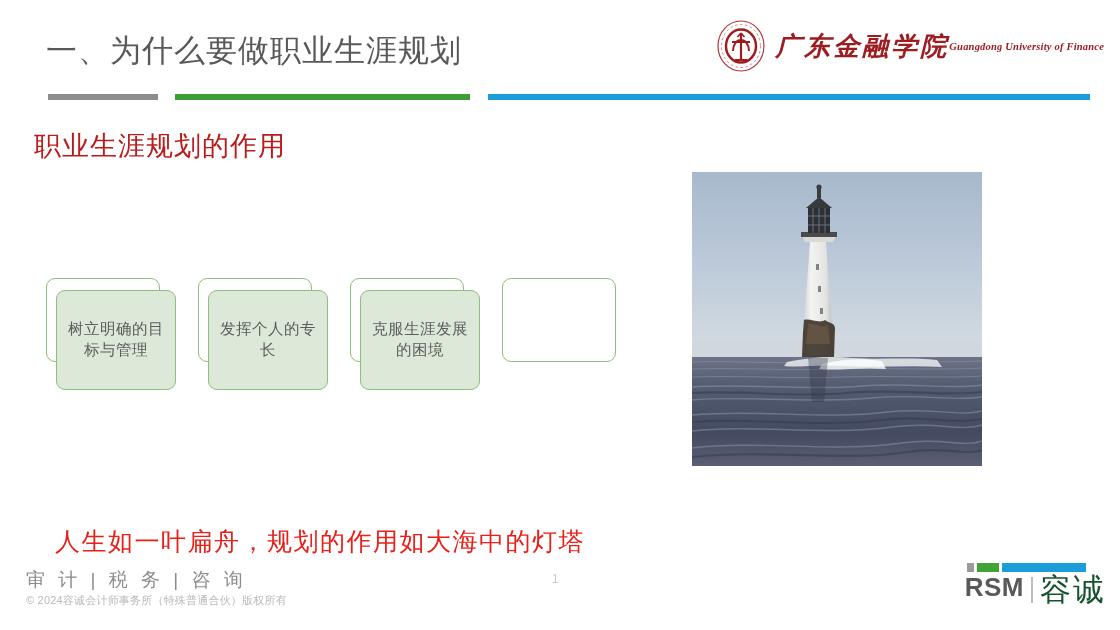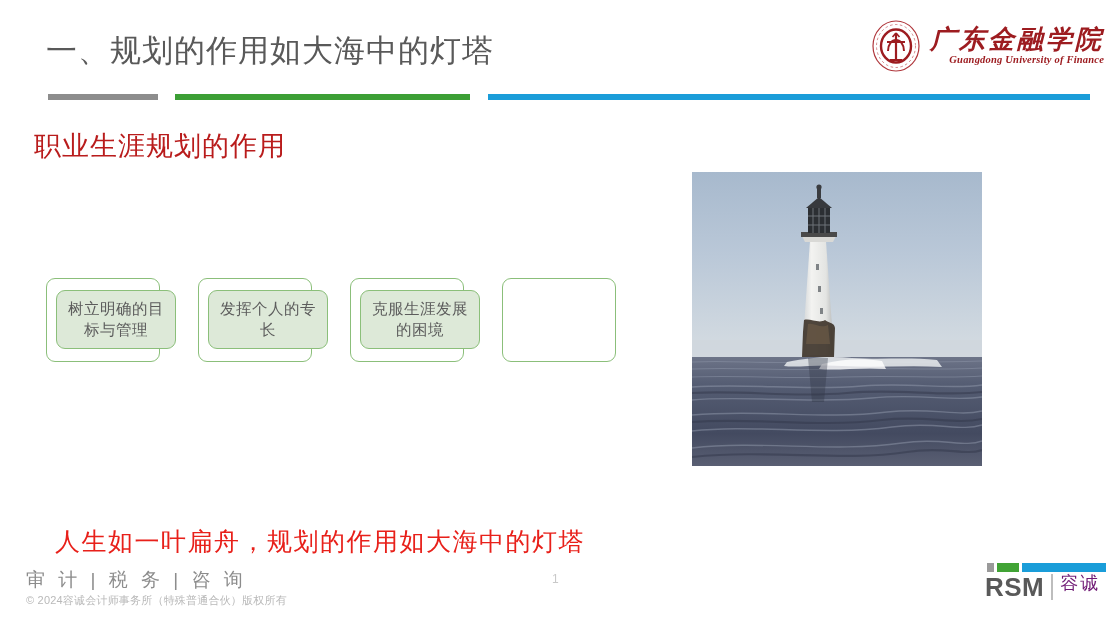--- a/index.html
+++ b/index.html
@@ -52,22 +52,22 @@
     align-items: center;
     gap: 8px;
   }
   .uni-emblem {
     width: 52px;
     height: 52px;
     flex: 0 0 auto;
   }
   .uni-text {
     display: flex;
-    flex-direction: column;
-    align-items: flex-end;
+    flex-direction: row;
+    align-items: center;
     line-height: 1;
   }
   .uni-cn {
     font-family: "DejaVu Serif", "Liberation Serif", serif;
     font-size: 26px;
     font-weight: 700;
     font-style: italic;
     color: #9d1c20;
     letter-spacing: 3px;
     white-space: nowrap;
@@ -117,21 +117,21 @@
     border: 1px solid #8bbf7a;
     border-radius: 9px;
     background: #ffffff;
     box-sizing: border-box;
   }
   .box-front {
     position: absolute;
     left: 10px;
     top: 12px;
     width: 120px;
-    height: 59px;
+    height: 100px;
     border: 1px solid #8bbf7a;
     border-radius: 9px;
     background: #dde9d8;
     box-sizing: border-box;
     display: flex;
     align-items: center;
     justify-content: center;
     text-align: center;
     padding: 0 6px;
   }
@@ -225,32 +225,32 @@
     letter-spacing: 0.5px;
     line-height: 1;
   }
   .rsm-divider {
     width: 2px;
     height: 26px;
     background: #bdbdbd;
     align-self: center;
   }
   .rsm-cn {
-    font-size: 18px;
-    color: #701a75;
+    font-size: 31px;
+    color: #14532d;
     letter-spacing: 2px;
     line-height: 1;
   }
 </style>
 </head>
 <body>
 
 <div class="slide">
 
-  <div class="slide-title">一、规划的作用如大海中的灯塔</div>
+  <div class="slide-title">一、为什么要做职业生涯规划</div>
 
   <div class="accent-bar accent-gray"></div>
   <div class="accent-bar accent-green"></div>
   <div class="accent-bar accent-blue"></div>
 
   <div class="uni-logo">
     <svg class="uni-emblem" viewBox="0 0 52 52">
       <ellipse cx="26" cy="26" rx="23" ry="25" fill="none" stroke="#b0373c" stroke-width="1.2"></ellipse>
       <ellipse cx="26" cy="26" rx="19.5" ry="21.5" fill="none" stroke="#c96a6e" stroke-width="0.8" stroke-dasharray="2.5 2.5"></ellipse>
       <ellipse cx="26" cy="26" rx="15" ry="16.5" fill="none" stroke="#9d1c20" stroke-width="2.4"></ellipse>

